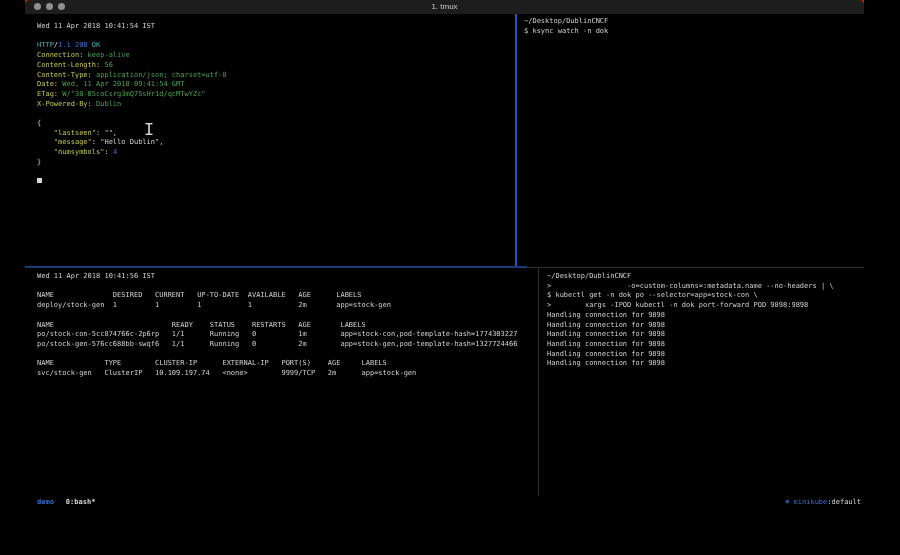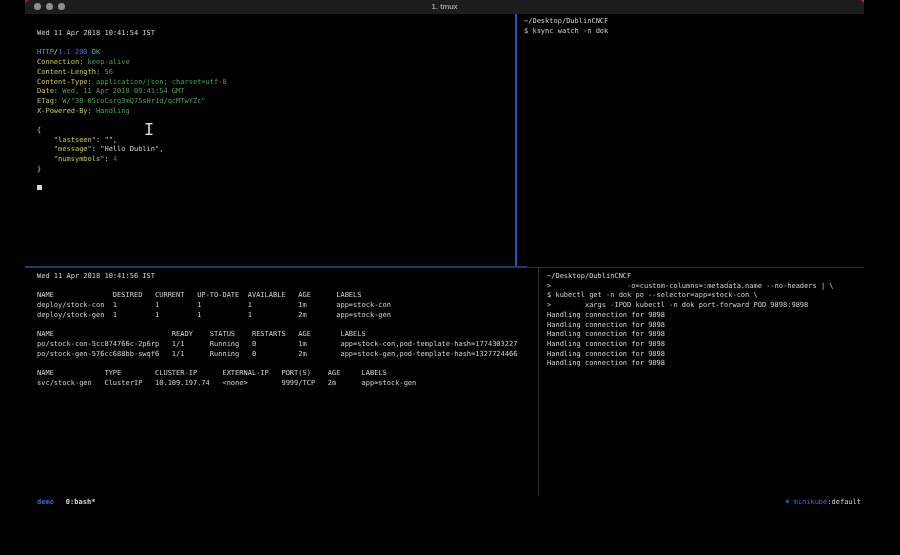--- a/index.html
+++ b/index.html
@@ -10,21 +10,21 @@
 
   .titlebar { position:relative; height:14px; background:#1d1d1d; border-radius:5px 5px 0 0; }
   .lights { position:absolute; left:9px; top:3px; display:flex; gap:5px; }
   .light { width:7px; height:7px; border-radius:50%; background:#909090; display:inline-block; }
   .titletext { text-align:center; line-height:14px; font-family:"Liberation Sans", sans-serif;
                font-size:8px; color:#c9c9c9; }
 
   .terminal { position:absolute; left:0; top:14px; right:0; bottom:0; background:#000; }
 
   .pane { position:absolute; overflow:hidden; }
-  .pane-tl { left:0;   top:12px;    width:490px; height:250px; padding:3px 0 0 12px; }
+  .pane-tl { left:0;   top:5px;    width:490px; height:250px; padding:3px 0 0 12px; }
   .pane-tr { left:494px; top:0;  right:0;     height:250px; padding:3px 0 0 5px; }
   .pane-bl { left:0;   top:256px; width:513px; height:226px; padding:2px 0 0 12px; }
   .pane-br { left:517px; top:256px; right:0;   height:226px; padding:2px 0 0 5px; }
 
   .vdiv-top    { position:absolute; left:490px; top:0;     width:2px; height:252px; }
   .hdiv-left   { position:absolute; left:0;     top:252px; width:502px; height:2px; }
   .hdiv-right  { position:absolute; left:502px; top:253px; right:0; height:1px; }
   .vdiv-bottom { position:absolute; left:513px; top:254px; width:1px; height:228px; }
 
   .term-line { white-space:pre; font-size:7px; line-height:9.7px; color:#d2d2d2; }
@@ -55,21 +55,21 @@
   <div class="terminal">
     <div class="pane pane-tl">
         <div class="term-line"><span style="color: rgb(210, 210, 210);">Wed 11 Apr 2018 10:41:54 IST</span></div>
         <div class="term-line">&nbsp;</div>
         <div class="term-line"><span style="color: rgb(63, 179, 179);">HTTP</span><span style="color: rgb(210, 210, 210);">/</span><span style="color: rgb(65, 115, 209);">1.1 200 </span><span style="color: rgb(63, 179, 179);">OK</span></div>
         <div class="term-line"><span style="color: rgb(201, 201, 78);">Connection:</span><span style="color: rgb(74, 162, 85);"> keep-alive</span></div>
         <div class="term-line"><span style="color: rgb(201, 201, 78);">Content-Length:</span><span style="color: rgb(74, 162, 85);"> 56</span></div>
         <div class="term-line"><span style="color: rgb(201, 201, 78);">Content-Type:</span><span style="color: rgb(74, 162, 85);"> application/json; charset=utf-8</span></div>
         <div class="term-line"><span style="color: rgb(201, 201, 78);">Date:</span><span style="color: rgb(74, 162, 85);"> Wed, 11 Apr 2018 09:41:54 GMT</span></div>
         <div class="term-line"><span style="color: rgb(201, 201, 78);">ETag:</span><span style="color: rgb(74, 162, 85);"> W/"38-05coCsrg3mQ75sHr1d/qcMTwYZc"</span></div>
-        <div class="term-line"><span style="color: rgb(201, 201, 78);">X-Powered-By:</span><span style="color: rgb(74, 162, 85);"> Handling</span></div>
+        <div class="term-line"><span style="color: rgb(201, 201, 78);">X-Powered-By:</span><span style="color: rgb(74, 162, 85);"> Dublin</span></div>
         <div class="term-line">&nbsp;</div>
         <div class="term-line"><span style="color: rgb(210, 210, 210);">{</span></div>
         <div class="term-line"><span style="color: rgb(210, 210, 210);">    </span><span style="color: rgb(201, 201, 78);">"lastseen"</span><span style="color: rgb(210, 210, 210);">: "",</span></div>
         <div class="term-line"><span style="color: rgb(210, 210, 210);">    </span><span style="color: rgb(201, 201, 78);">"message"</span><span style="color: rgb(210, 210, 210);">: "Hello Dublin",</span></div>
         <div class="term-line"><span style="color: rgb(210, 210, 210);">    </span><span style="color: rgb(201, 201, 78);">"numsymbols"</span><span style="color: rgb(210, 210, 210);">: </span><span style="color: rgb(65, 115, 209);">4</span></div>
         <div class="term-line"><span style="color: rgb(210, 210, 210);">}</span></div>
         <div class="term-line">&nbsp;</div>
         <div class="term-line"><span class="cursor"></span></div>
       </div>
     <div class="vdiv-top" style="background: rgb(31, 85, 196);"></div>
@@ -78,21 +78,20 @@
         <div class="term-line"><span style="color: rgb(210, 210, 210);">$ ksync watch -n dok</span></div>
       </div>
 
     <div class="hdiv-left" style="background: rgb(28, 58, 117);"></div>
     <div class="hdiv-right" style="background: rgb(47, 47, 47);"></div>
 
     <div class="pane pane-bl">
         <div class="term-line"><span style="color: rgb(210, 210, 210);">Wed 11 Apr 2018 10:41:56 IST</span></div>
         <div class="term-line">&nbsp;</div>
         <div class="term-line"><span style="color: rgb(210, 210, 210);">NAME              DESIRED   CURRENT   UP-TO-DATE  AVAILABLE   AGE      LABELS</span></div>
-        <div class="term-line"><span style="color: rgb(210, 210, 210);">deploy/stock-con  1         1         1           1           1m       app=stock-con</span></div>
         <div class="term-line"><span style="color: rgb(210, 210, 210);">deploy/stock-gen  1         1         1           1           2m       app=stock-gen</span></div>
         <div class="term-line">&nbsp;</div>
         <div class="term-line"><span style="color: rgb(210, 210, 210);">NAME                            READY    STATUS    RESTARTS   AGE       LABELS</span></div>
         <div class="term-line"><span style="color: rgb(210, 210, 210);">po/stock-con-5cc874766c-2p6rp   1/1      Running   0          1m        app=stock-con,pod-template-hash=1774303227</span></div>
         <div class="term-line"><span style="color: rgb(210, 210, 210);">po/stock-gen-576cc688bb-swqf6   1/1      Running   0          2m        app=stock-gen,pod-template-hash=1327724466</span></div>
         <div class="term-line">&nbsp;</div>
         <div class="term-line"><span style="color: rgb(210, 210, 210); text-align: center;">NAME            TYPE        CLUSTER-IP      EXTERNAL-IP   PORT(S)    AGE     LABELS</span></div>
         <div class="term-line"><span style="color: rgb(210, 210, 210);">svc/stock-gen   ClusterIP   10.109.197.74   &lt;none&gt;        9999/TCP   2m      app=stock-gen</span></div>
       </div>
     <div class="vdiv-bottom" style="background: rgb(47, 47, 47);"></div>

